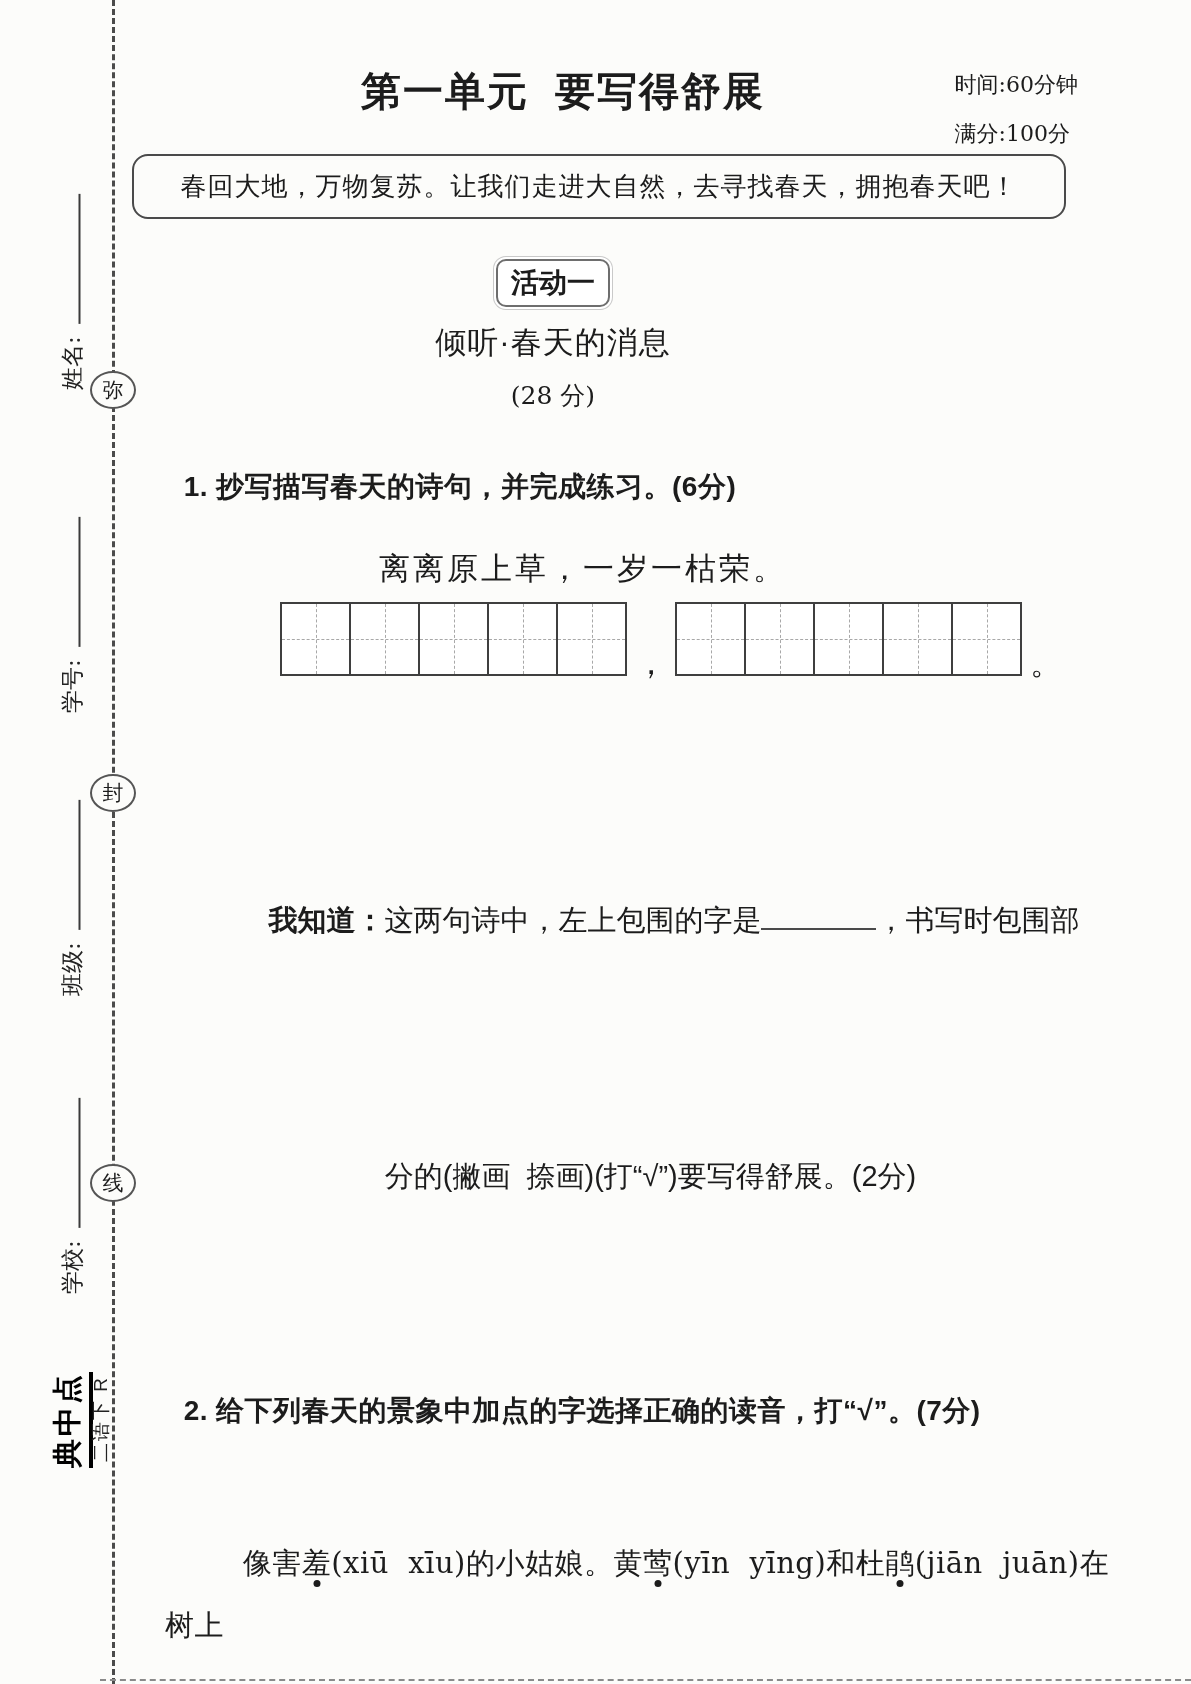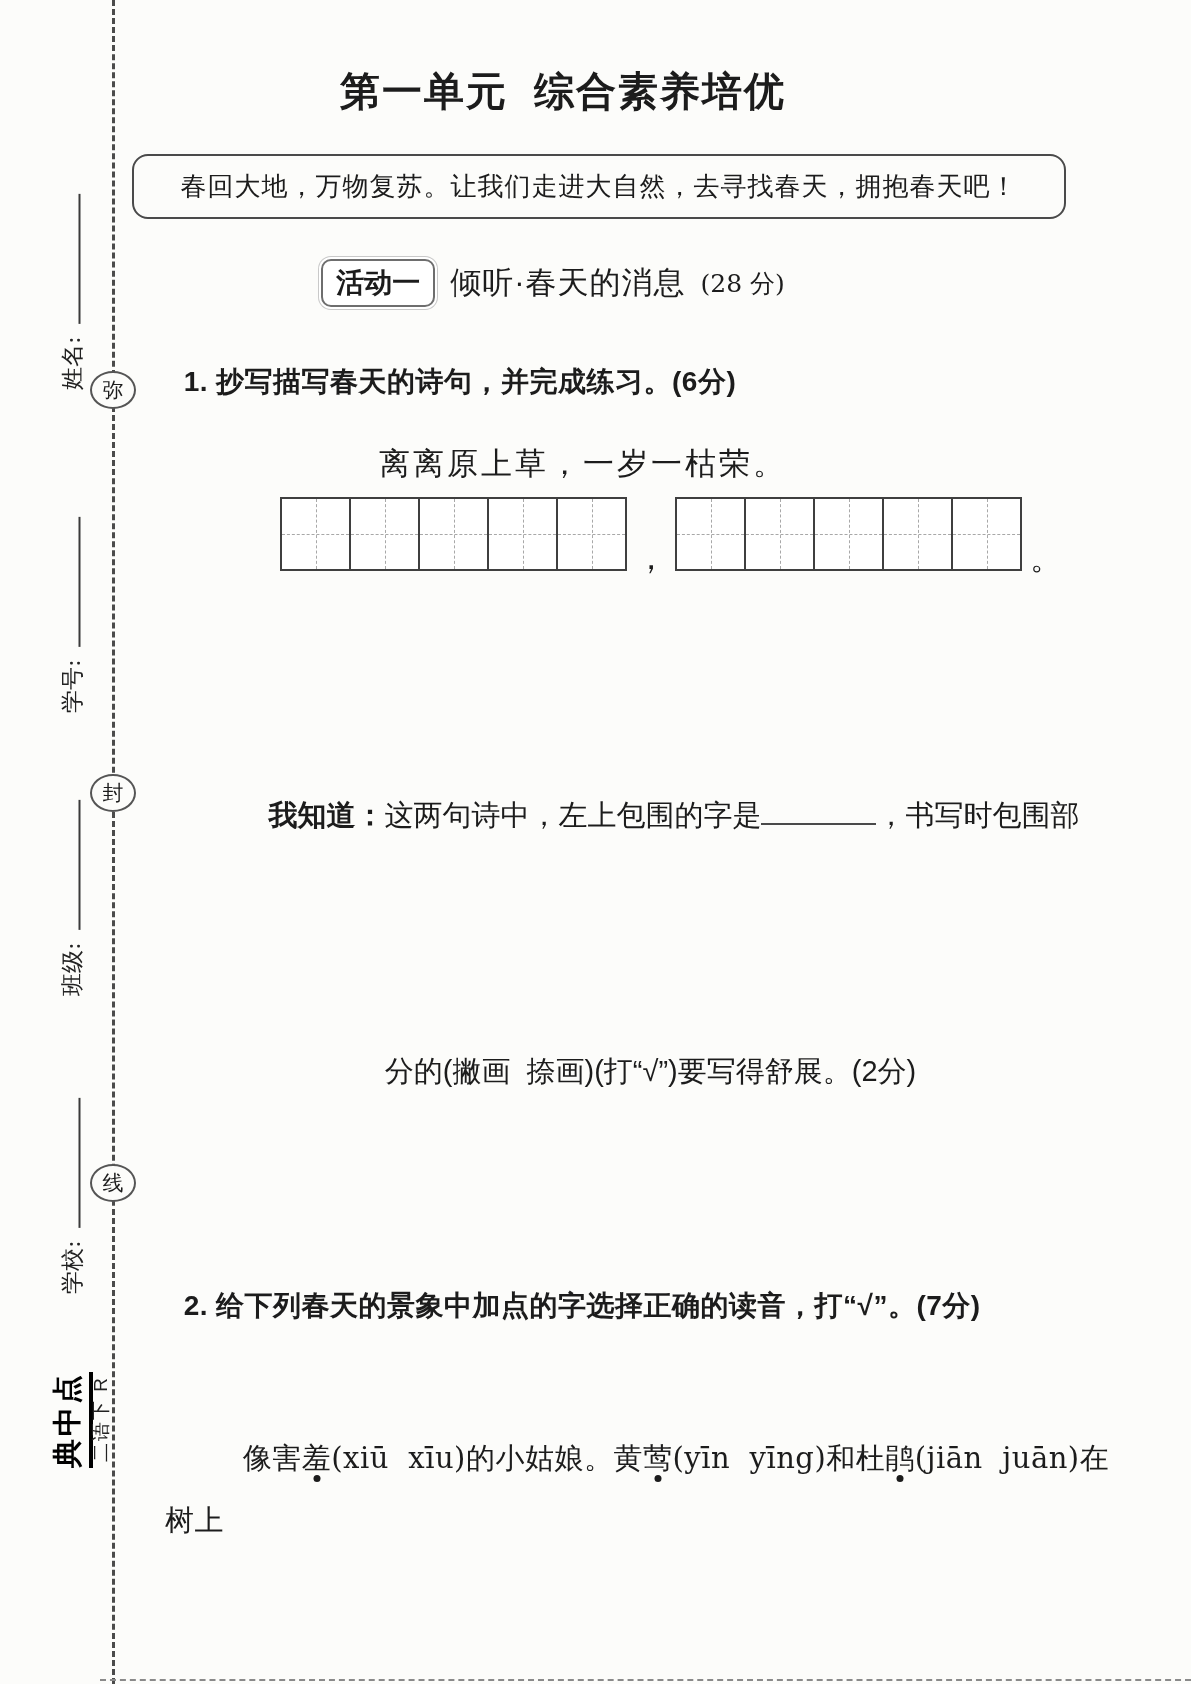--- a/index.html
+++ b/index.html
@@ -34,21 +34,21 @@
   
   .content{position:absolute;left:140px;top:58px;width:996px;}
   .header{position:relative;height:84px;}
   .title{text-align:center;margin-right:150px;padding-top:6px;font-size:40px;font-weight:bold;letter-spacing:2px;white-space:pre;}
   .info{position:absolute;right:58px;top:2px;font-family:"DejaVu Serif",serif;font-size:22px;line-height:49px;}
   .intro-box{
     margin:12px 70px 0 -8px;border:2px solid #4a4a4a;border-radius:16px;
     padding:13px 21px;text-align:center;
     font-family:"DejaVu Serif",serif;font-size:26px;letter-spacing:1px;white-space:pre-wrap;
   }
-  .activity{display:flex;justify-content:center;align-items:center;gap:15px;margin-top:40px;margin-right:170px;}
+  .activity{display:flex;justify-content:center;align-items:center;gap:15px;margin-top:40px;margin-right:170px;flex-direction:column;}
   .badge{
     border:2px solid #6e6e6e;border-radius:10px;padding:3px 13px;background:#fff;
     font-size:28px;font-weight:bold;box-shadow:0 0 0 2px #fff,0 0 0 3px #c9c9c9;
   }
   .activity-title{font-size:31px;font-weight:normal;letter-spacing:1px;}
   .activity-score{font-family:"DejaVu Serif",serif;font-size:25px;white-space:pre;}
   .stem{margin-top:24px;margin-left:-6px;font-size:28px;font-weight:600;letter-spacing:.5px;white-space:pre-wrap;}
   .qnum{font-weight:bold;margin-right:8px;}
   .poem{margin-top:10px;text-align:center;margin-right:110px;font-family:"DejaVu Serif",serif;font-size:31px;letter-spacing:3px;}
   
@@ -104,21 +104,25 @@
   <div class="seal-circle" style="top:390px">弥</div>
   <div class="seal-circle" style="top:793px">封</div>
   <div class="seal-circle" style="top:1183px">线</div>
 
   <div class="brand-logo">典中点</div>
   <div class="brand-edition">二语下 R</div>
 
   <div class="content">
 
     <div class="header">
-      <div class="title">第一单元  综合素养培优</div>
+      <div class="title">第一单元  要写得舒展</div>
+      <div class="info">
+        <div>时间:60分钟</div>
+        <div>满分:100分</div>
+      </div>
     </div>
 
     <div class="intro-box">春回大地，万物复苏。让我们走进大自然，去寻找春天，拥抱春天吧！</div>
 
     <div class="activity">
       <span class="badge">活动一</span>
       <span class="activity-title">倾听·春天的消息</span>
       <span class="activity-score">(28 分)</span>
     </div>
 

